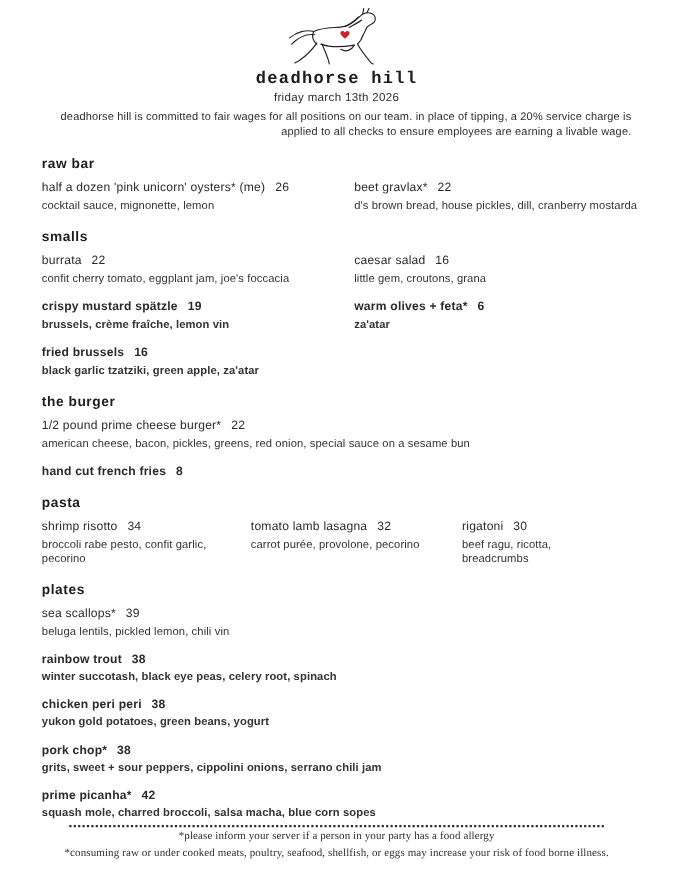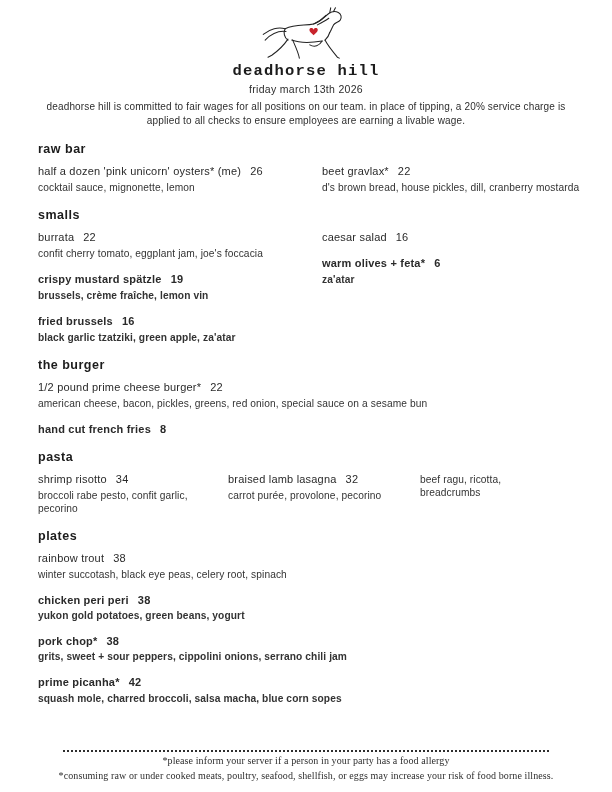--- a/index.html
+++ b/index.html
@@ -17,21 +17,21 @@
   .header { text-align:center; }
   .logo { display:block; margin:0 auto; width:110px; height:57px; }
   .title {
     font-family:"Liberation Mono", monospace;
     font-weight:700; font-size:15.5px; letter-spacing:1.2px;
     color:#1c1c1c; margin:1px 0 0;
   }
   .date { font-size:10.5px; letter-spacing:0.3px; margin-top:3px; color:#2d2d2d; }
   .statement {
     font-size:10px; line-height:1.42; letter-spacing:0.15px;
-    max-width:552px; margin:5px auto 0; color:#2e2e2e;
+    max-width:552px; margin:5px auto 0; color:#2e2e2e;text-align:right;
   }
   .section { margin-top:14px; }
   .section-header {
     font-family:Liberation Sans, sans-serif;
     font-weight:700; font-size:12.5px; letter-spacing:0.5px; color:#1c1c1c;
   }
   .cols { display:grid; }
   .cols-2 { grid-template-columns:284px 1fr; }
   .cols-3 { grid-template-columns:190px 192px 1fr; }
   .item { margin-top:9px; }
@@ -121,20 +121,21 @@
             <span class="item-name">fried brussels</span><span class="item-price">16</span>
           </div>
           <div class="item-desc">black garlic tzatziki, green apple, za'atar</div>
         </div>
       </div>
       <div class="col">
         <div class="item">
           <div class="item-line">
             <span class="item-name">caesar salad</span><span class="item-price">16</span>
           </div>
+          <div class="item-desc">little gem, croutons, grana</div>
         </div>
         <div class="item">
           <div class="item-line">
             <span class="item-name">warm olives + feta*</span><span class="item-price">6</span>
           </div>
           <div class="item-desc">za'atar</div>
         </div>
       </div>
     </div>
   </div>
@@ -161,35 +162,44 @@
         <div class="item">
           <div class="item-line">
             <span class="item-name">shrimp risotto</span><span class="item-price">34</span>
           </div>
           <div class="item-desc">broccoli rabe pesto, confit garlic, pecorino</div>
         </div>
       </div>
       <div class="col">
         <div class="item">
           <div class="item-line">
-            <span class="item-name">braised lamb lasagna</span><span class="item-price">32</span>
+            <span class="item-name">tomato lamb lasagna</span><span class="item-price">32</span>
           </div>
           <div class="item-desc">carrot purée, provolone, pecorino</div>
         </div>
       </div>
       <div class="col">
         <div class="item">
+          <div class="item-line">
+            <span class="item-name">rigatoni</span><span class="item-price">30</span>
+          </div>
           <div class="item-desc">beef ragu, ricotta, breadcrumbs</div>
         </div>
       </div>
     </div>
   </div>
 
   <div class="section plates-list">
     <div class="section-header">plates</div>
+    <div class="item">
+      <div class="item-line">
+        <span class="item-name">sea scallops*</span><span class="item-price">39</span>
+      </div>
+      <div class="item-desc">beluga lentils, pickled lemon, chili vin</div>
+    </div>
     <div class="item">
       <div class="item-line">
         <span class="item-name">rainbow trout</span><span class="item-price">38</span>
       </div>
       <div class="item-desc">winter succotash, black eye peas, celery root, spinach</div>
     </div>
     <div class="item">
       <div class="item-line">
         <span class="item-name">chicken peri peri</span><span class="item-price">38</span>
       </div>

